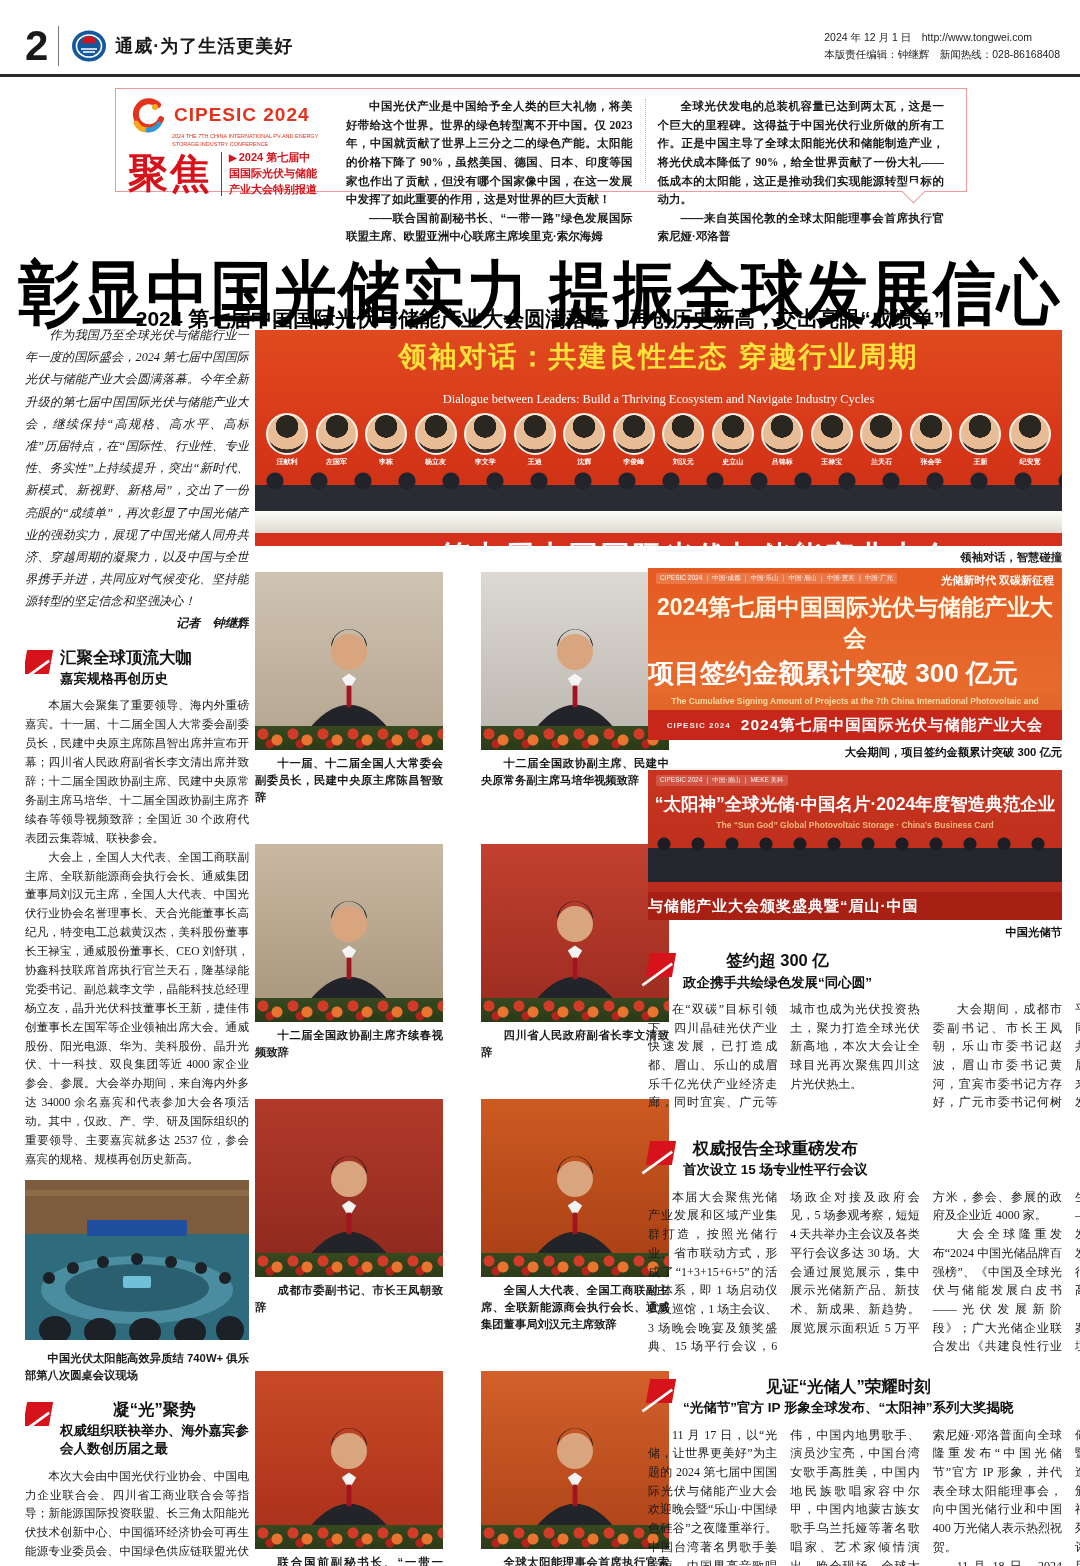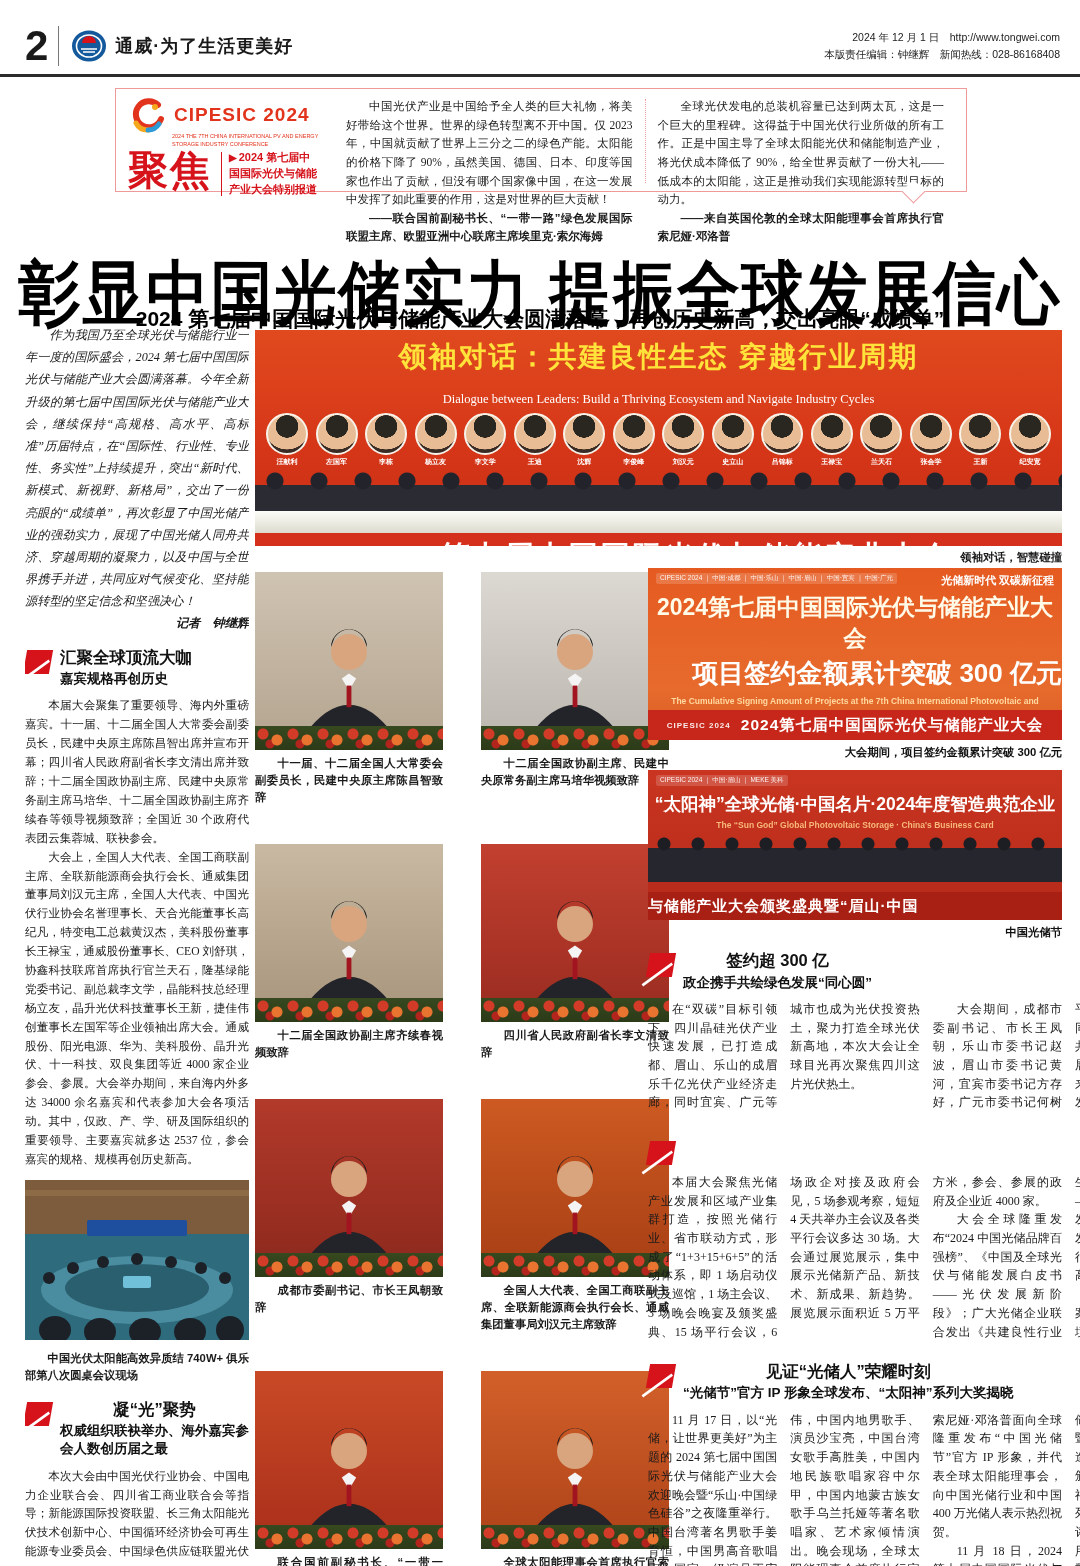--- a/index.html
+++ b/index.html
@@ -4,38 +4,38 @@
 <style>
   html,body{margin:0;padding:0;background:#e9e9e9;}
   .page{position:relative;width:1080px;height:1566px;margin:0 auto;background:#fff;overflow:hidden;
         font-family:"Liberation Serif","DejaVu Serif",serif;color:#1a1a1a;}
   
   .masthead{position:absolute;left:25px;top:22px;width:1035px;height:48px;display:flex;align-items:center;}
   .pageno{font-family:"Liberation Sans",sans-serif;font-size:42px;font-weight:700;line-height:1;}
   .mast-div{width:1px;height:40px;background:#777;margin:0 12px 0 10px;}
   .brand{display:flex;align-items:center;gap:8px;}
   .brand-name{font-family:"Liberation Sans",sans-serif;font-weight:900;font-size:18px;letter-spacing:1px;}
-  .mast-right{margin-left:auto;text-align:right;font-family:"Liberation Sans",sans-serif;font-size:10.5px;line-height:1.6;color:#222;}
+  .mast-right{margin-left:auto;text-align:left;font-family:"Liberation Sans",sans-serif;font-size:10.5px;line-height:1.6;color:#222;}
   .rule{position:absolute;left:0;top:74px;width:1080px;height:3px;background:#2b2b2b;}
   
   .focus{position:absolute;left:115px;top:88px;width:852px;height:104px;border:1.5px solid #ef9a9a;
          display:flex;padding:8px 12px 6px 12px;box-sizing:border-box;background:#fff;}
   .focus:after{content:"";position:absolute;right:44px;bottom:-9px;width:16px;height:16px;background:#fff;
          border-right:1.5px solid #ef9a9a;border-bottom:1.5px solid #ef9a9a;transform:rotate(45deg);}
   .focus-left{width:208px;flex:none;}
   .focus-logo-row{display:flex;align-items:center;gap:6px;}
   .cip-name{color:#e2341c;font-family:"Liberation Sans",sans-serif;font-weight:900;font-size:19px;letter-spacing:1px;}
   .cip-sub{color:#e2341c;font-size:5.5px;font-family:"Liberation Sans",sans-serif;line-height:1.4;margin-left:44px;}
   .focus-bottom{display:flex;align-items:center;margin-top:2px;}
-  .jujiao{color:#d6121b;font-family:Liberation Mono, monospace;font-weight:900;font-size:40px;line-height:1;letter-spacing:2px;}
+  .jujiao{color:#d6121b;font-family:Liberation Serif, serif;font-weight:900;font-size:40px;line-height:1;letter-spacing:2px;}
   .tag-div{width:1px;height:44px;background:#d6121b;margin:0 7px 0 9px;}
   .focus-tag{color:#d6121b;font-family:"Liberation Sans",sans-serif;font-weight:700;font-size:11px;line-height:1.45;width:92px;}
   .play-ico{color:#d6121b;font-size:10px;margin-right:2px;}
   .quote{flex:1;font-size:11.5px;line-height:1.62;text-align:justify;padding:0 10px;}
-  .quote p{margin:0;text-indent:2em;}
+  .quote p{margin:0;text-indent:2em;font-weight:bold;}
   .quote .attr{font-family:"Liberation Sans",sans-serif;font-weight:700;text-indent:2em;}
   .q-div{width:0;border-left:1px dotted #f0a0a0;margin:2px 2px;}
   
   .headline{position:absolute;left:0;top:204px;width:1080px;text-align:center;
             font-family:"Liberation Sans",sans-serif;font-weight:900;font-size:62px;letter-spacing:2px;color:#000;
             transform:scaleY(1.12);transform-origin:top;}
   .subheadline{position:absolute;left:0;top:288px;width:1080px;text-align:center;
             font-family:"Liberation Sans",sans-serif;font-weight:700;font-size:21px;color:#000;}
   
   .leftcol{position:absolute;left:25px;top:324px;width:224px;height:1240px;overflow:hidden;}
@@ -85,21 +85,21 @@
   .v7 .ph{background:linear-gradient(#c84a26,#a92e1a);} .v8 .ph{background:linear-gradient(#d2602a,#ad4218);}
   
   .rightcol{position:absolute;left:648px;top:568px;width:414px;}
   .banner{position:relative;width:414px;overflow:hidden;color:#fff;}
   .b1{height:172px;background:linear-gradient(180deg,#e55a20,#e76b2d 70%,#d85a22);}
   .b-logos{display:flex;gap:10px;align-items:center;padding:5px 8px 0 8px;
       font-family:"Liberation Sans",sans-serif;font-size:6.5px;color:#fff;opacity:.95;}
   .b-logos span{background:rgba(255,255,255,.18);padding:1px 4px;border-radius:2px;white-space:nowrap;}
   .b-slogan{position:absolute;right:8px;top:5px;font-family:"Liberation Serif",serif;font-weight:700;font-size:11px;color:#fff;}
   .b1-l1{text-align:center;font-family:"Liberation Sans",sans-serif;font-weight:900;font-size:23px;color:#fffbe8;margin-top:8px;}
-  .b1-l2{text-align:right;font-family:"Liberation Sans",sans-serif;font-weight:900;font-size:26px;color:#fff;margin-top:2px;}
+  .b1-l2{text-align:left;font-family:"Liberation Sans",sans-serif;font-weight:900;font-size:26px;color:#fff;margin-top:2px;}
   .b1-en{text-align:center;font-family:"Liberation Sans",sans-serif;font-weight:700;font-size:8.5px;color:#ffd9a0;margin-top:4px;line-height:1.5;padding:0 14px;}
   .b1-strip{position:absolute;left:0;bottom:0;width:100%;height:30px;background:#c7271a;display:flex;align-items:center;
       font-family:"Liberation Sans",sans-serif;font-weight:900;font-size:15.5px;letter-spacing:1px;justify-content:center;gap:10px;}
   .b1-strip .mini{font-size:8px;font-weight:700;opacity:.9;}
   .b-cap{margin:5px 0 10px 0;text-align:right;font-family:"Liberation Sans",sans-serif;font-weight:700;font-size:11.3px;color:#111;}
   .b2{height:150px;background:linear-gradient(180deg,#c93520,#b52a1a);}
   .b2-title{text-align:center;font-family:"Liberation Sans",sans-serif;font-weight:900;font-size:17.5px;color:#fff;margin-top:6px;}
   .b2-en{text-align:center;font-family:"Liberation Sans",sans-serif;font-weight:700;font-size:8.5px;color:#f7b87a;margin-top:3px;line-height:1.5;}
   .b2-people{height:46px;margin-top:4px;
       background:radial-gradient(circle at 16px 8px,#1d1e24 6px,transparent 7px) repeat-x,
@@ -445,20 +445,24 @@
       </div>
       <div class="cols3 h-s3">
           <p>在“双碳”目标引领下，四川晶硅光伏产业快速发展，已打造成都、眉山、乐山的成眉乐千亿光伏产业经济走廊，同时宜宾、广元等城市也成为光伏投资热土，聚力打造全球光伏新高地，本次大会让全球目光再次聚焦四川这片光伏热土。</p>
           <p>大会期间，成都市委副书记、市长王凤朝，乐山市委书记赵波，眉山市委书记黄河，宜宾市委书记方存好，广元市委书记何树平出席会议并致辞，共同欢迎全球光储企业家共商合作大计、共享发展机遇、共创美好未来，为区域经济高质量发展和中国“双碳”目标的实现作出更大贡献。在此背景下，各地政府、光储企业抢抓招商契机，携手共谋合作。大会期间，成都、乐山、眉山、宜宾、广元、中广核新能源、通威股份、协鑫、储元世纪等 100 余个合作项目先后签约落地，签约总金额累计突破 300 亿元人民币，项目投资涉及高效电池及组件、分布式光伏项目、智慧能源、储能、装备制造等光储全产业链。</p>
         </div>
     </div>
 
     <div class="rsec">
       <div class="sec-head">
         <div class="mark"></div>
+        <div>
+          <div class="sec-title">权威报告全球重磅发布</div>
+          <div class="sec-sub">首次设立 15 场专业性平行会议</div>
+        </div>
       </div>
       <div class="cols3 h-s4">
           <p>本届大会聚焦光储产业发展和区域产业集群打造，按照光储行业、省市联动方式，形成了“1+3+15+6+5”的活动体系，即 1 场启动仪式及巡馆，1 场主会议、3 场晚会晚宴及颁奖盛典、15 场平行会议，6 场政企对接及政府会见，5 场参观考察，短短 4 天共举办主会议及各类平行会议多达 30 场。大会通过展览展示，集中展示光储新产品、新技术、新成果、新趋势。展览展示面积近 5 万平方米，参会、参展的政府及企业近 4000 家。</p>
           <p>大会全球隆重发布“2024 中国光储品牌百强榜”、《中国及全球光伏与储能发展白皮书——光伏发展新阶段》；广大光储企业联合发出《共建良性行业生态 推动光储融合发展——促进光储行业健康发展倡议》；平行论坛发布《穿越周期 向光而行——多晶硅行业绿色高质量发展倡议》、《“新能新质”应用优秀案例》、《突破“囚徒困境”：中国新能源产业穿越最难周期》等倡议和专业深度报告；中国光伏行业协会名誉理事长王勃华作《我国光伏产业发展回顾与形势展望》主题演讲、全球太阳能理事会首席执行官索尼娅·邓洛普作《全球光伏市场展望：趋势、预测和挑战》主题演讲，详细阐述中国、全球光伏市场最新展望。通过权威榜单、倡议、专题报告的发布和主题演讲，为行业高质量发展提供强有力的专业支撑。</p>
         </div>
     </div>
 
     <div class="rsec">
       <div class="sec-head">
         <div class="mark"></div>

